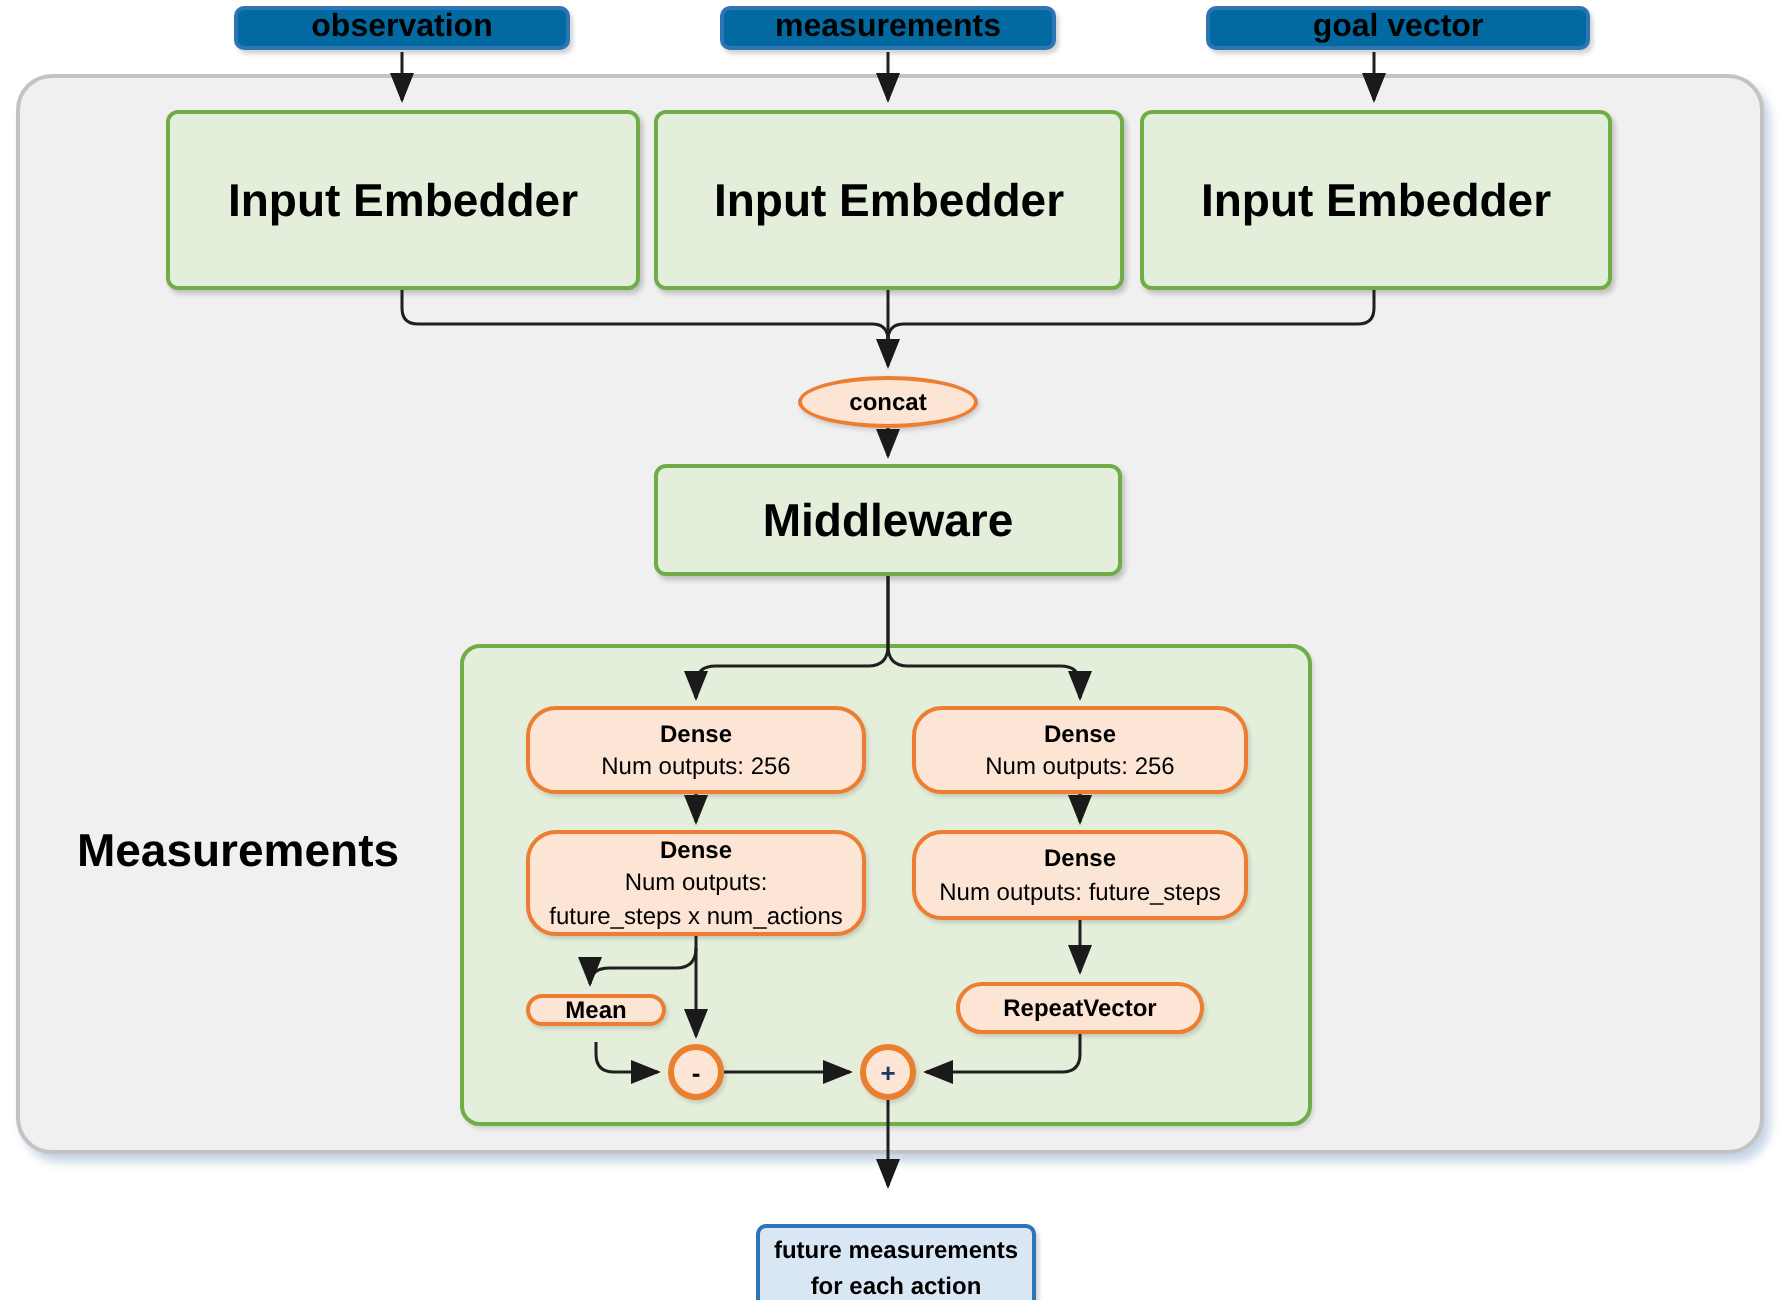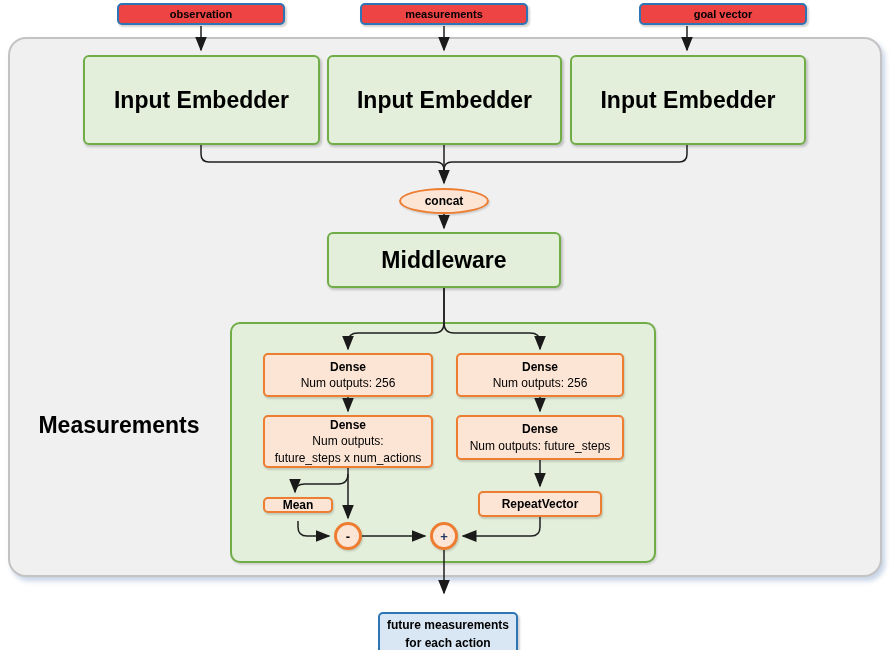--- a/index.html
+++ b/index.html
@@ -8,34 +8,34 @@
     font-family:"Liberation Sans", sans-serif;background:#ffffff;
   }
   .node{position:absolute;display:flex;align-items:center;justify-content:center;
         text-align:center;box-sizing:border-box;color:#000;}
   .gray-wrap{
     position:absolute;left:8px;top:37px;width:874px;height:540px;
     background:#f0f0f0;border:2px solid #c3c3c3;border-radius:18px;
     box-shadow:3px 4px 5px rgba(130,160,200,0.45);box-sizing:border-box;
   }
   .blue{
-    background:#ef4444;border:2px solid #2e75b6;border-radius:5px;
-    font-weight:bold;font-size:11px;box-shadow:1.5px 2px 2px rgba(0,0,0,0.18);
+    background:#0369a1;border:2px solid #2e75b6;border-radius:5px;
+    font-weight:bold;font-size:16px;box-shadow:1.5px 2px 2px rgba(0,0,0,0.18);
   }
   .green{
     background:#e3efdb;border:2.5px solid #70ad47;border-radius:6px;
     font-weight:bold;font-size:23px;box-shadow:1.5px 2px 2.5px rgba(0,0,0,0.2);
   }
   .head-wrap{
     position:absolute;left:230px;top:322px;width:426px;height:241px;
     background:#e3efdb;border:2.5px solid #70ad47;border-radius:10px;
     box-sizing:border-box;box-shadow:1px 1.5px 2px rgba(0,0,0,0.12);
   }
   .orange{
-    background:#fce5d5;border:2.5px solid #ed7d31;border-radius:5px;
+    background:#fce5d5;border:2.5px solid #ed7d31;border-radius:15px;
     font-size:12px;line-height:1.35;box-shadow:1px 1.5px 2px rgba(0,0,0,0.15);text-align:center;
   }
   .orange .t{font-weight:bold;}
   .ellipse{
     background:#fce5d5;border:2.5px solid #ed7d31;border-radius:50%;
     font-weight:bold;font-size:12px;box-shadow:1px 1.5px 2px rgba(0,0,0,0.15);
   }
   .opcircle{
     background:#fce5d5;border:3px solid #ed7d31;border-radius:50%;
     font-weight:bold;font-size:13px;box-shadow:1px 1.5px 2px rgba(0,0,0,0.15);
@@ -54,21 +54,21 @@
 </style>
 </head>
 <body>
 
 <div class="canvas">
 
   <div class="gray-wrap"></div>
 
   <div class="node blue" style="left:117px;top:3px;width:168px;height:22px;">observation</div>
   <div class="node blue" style="left:360px;top:3px;width:168px;height:22px;">measurements</div>
-  <div class="node blue" style="left:603px;top:3px;width:168px;height:22px;margin-left:36px;">goal vector</div>
+  <div class="node blue" style="left:603px;top:3px;width:192px;height:22px;">goal vector</div>
 
   <div class="node green" style="left:83px;top:55px;width:237px;height:90px;">Input Embedder</div>
   <div class="node green" style="left:327px;top:55px;width:235px;height:90px;">Input Embedder</div>
   <div class="node green" style="left:570px;top:55px;width:236px;height:90px;">Input Embedder</div>
 
   <div class="node green" style="left:327px;top:232px;width:234px;height:56px;">Middleware</div>
 
   <div class="node ellipse" style="left:399px;top:188px;width:90px;height:26px;">concat</div>
 
   <div class="head-wrap"></div>

